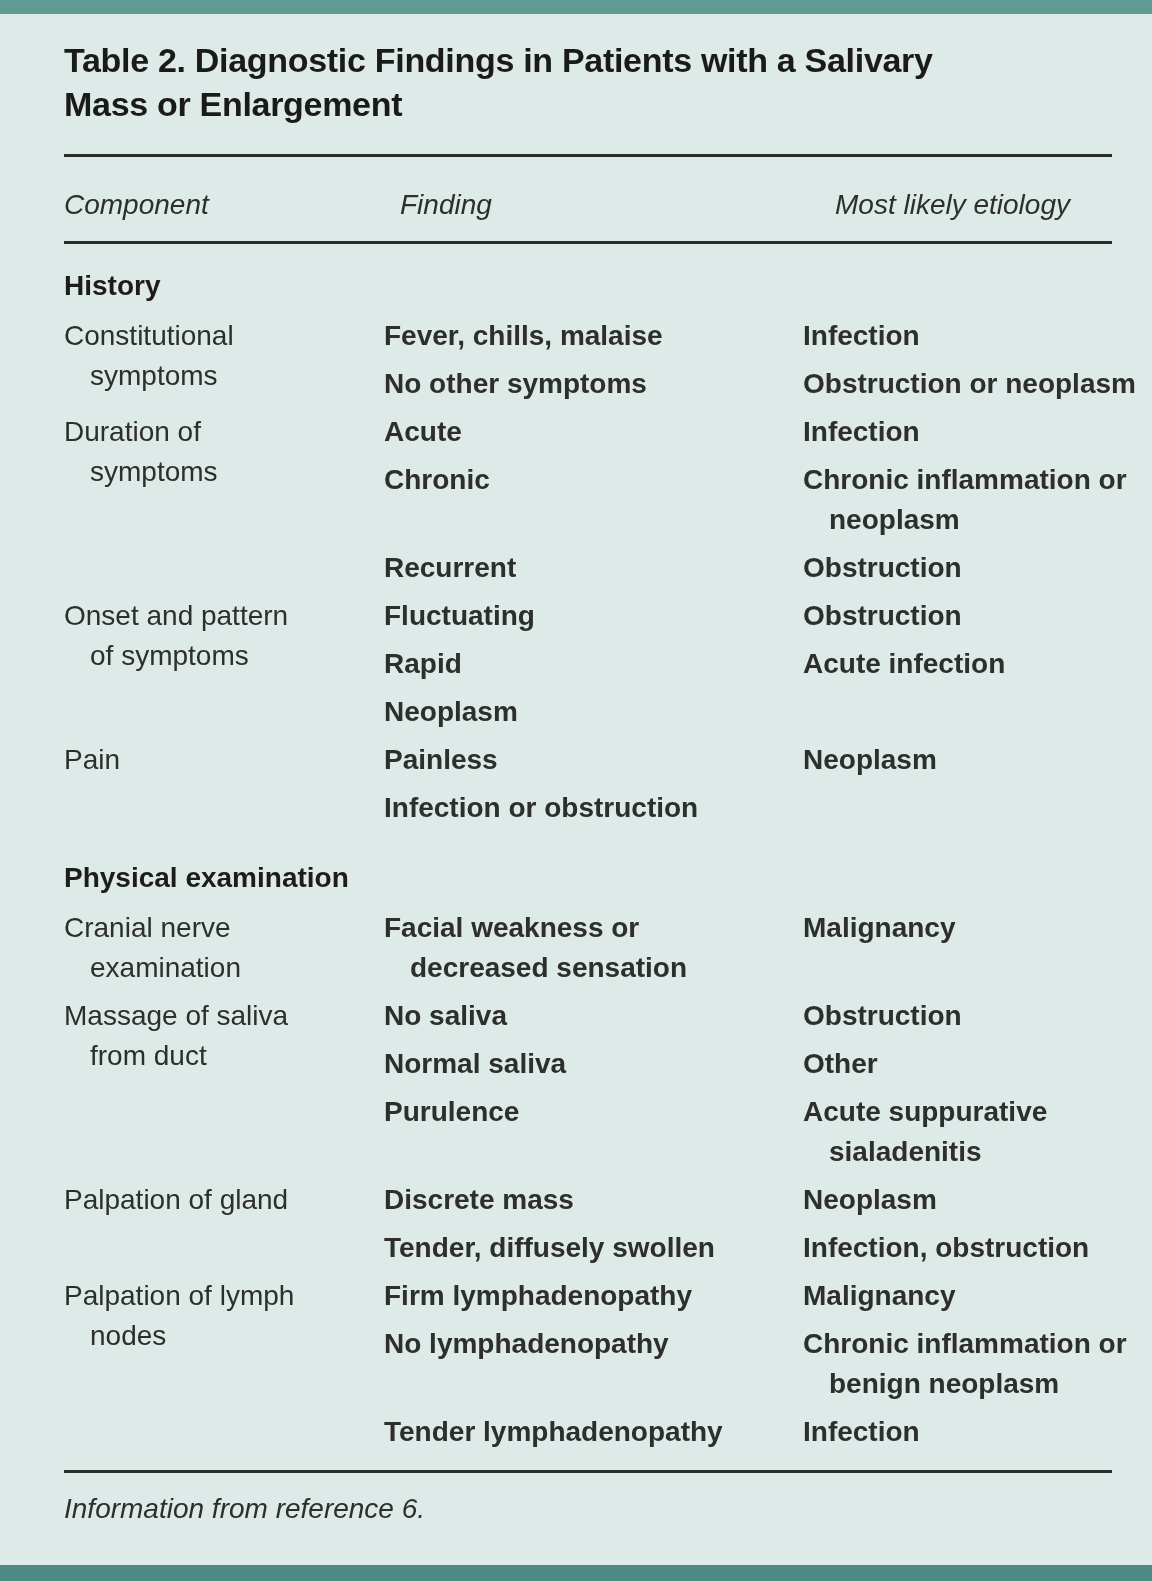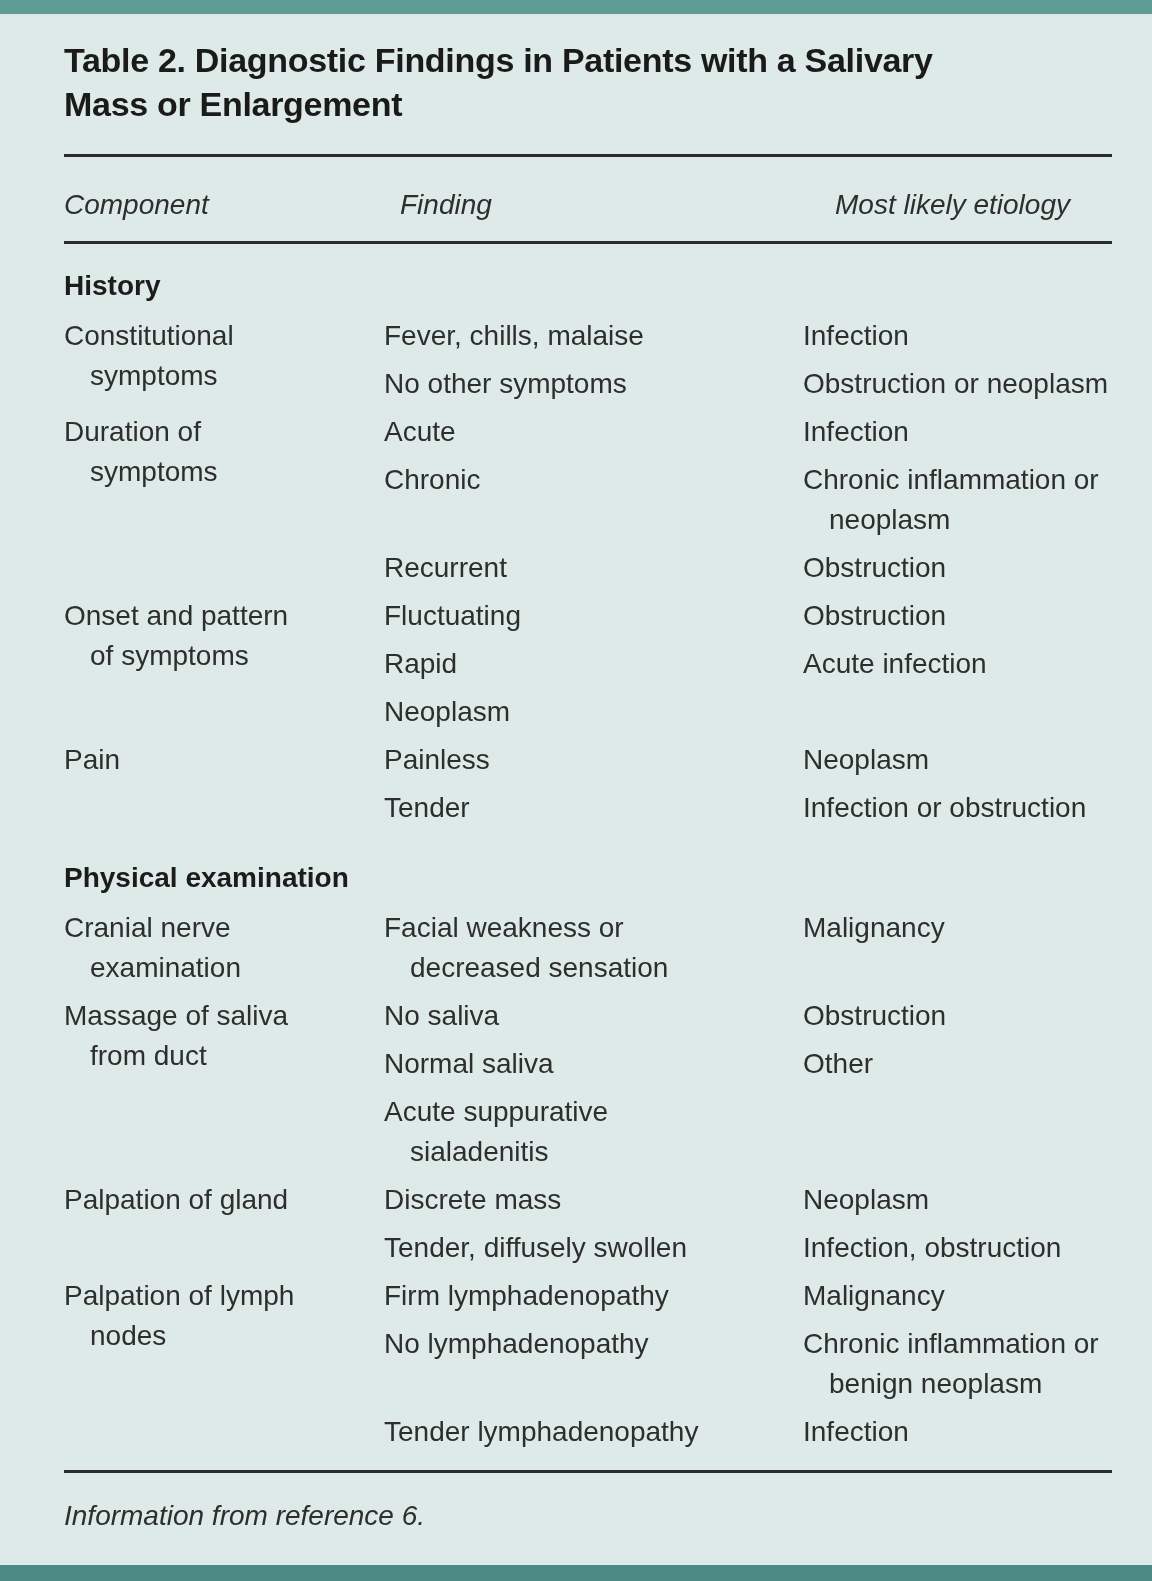--- a/index.html
+++ b/index.html
@@ -42,32 +42,32 @@
   .body-rows { font-size:28px; }
   .section-heading {
     font-weight:bold; font-size:28px; color:#1c1c1c;
     line-height:40px;
     margin:22px 0 10px 0;
   }
   .group {
     display:grid; grid-template-columns:320px 1fr;
     align-items:start;
   }
-  .pairs { display:block; }
+  .pairs { display:block;font-weight:bold; }
   .pair {
     display:grid; grid-template-columns:419px 1fr;
     align-items:start;
     margin-bottom:8px;
   }
   .cell .line { line-height:40px; white-space:nowrap; }
   .cell .line.cont { padding-left:26px; }
   .rule-footer { margin-top:10px; }
   .footnote {
     font-style:italic; font-size:28px; color:#2d2f2e;
-    line-height:40px; margin-top:23px;
+    line-height:40px; margin-top:16px;
   }
 </style>
 </head>
 <body>
 
 <div class="page" style="background: rgb(222, 234, 231);">
   <div class="top-bar" style="background: rgb(95, 156, 150);"></div>
 
   <div class="content">
     <div class="title">
@@ -182,23 +182,20 @@
               <div class="pair">
                 <div class="cell">
                   <div class="line">Painless</div>
                 </div>
                 <div class="cell">
                   <div class="line">Neoplasm</div>
                 </div>
               </div>
               <div class="pair">
                 <div class="cell">
-                  <div class="line">Tender</div>
-                </div>
-                <div class="cell">
                   <div class="line">Infection or obstruction</div>
                 </div>
               </div>
             </div>
           </div>
         </div>
         <div class="section">
           <div class="section-heading">Physical examination</div>
           <div class="group">
             <div class="cell">
@@ -234,20 +231,23 @@
               <div class="pair">
                 <div class="cell">
                   <div class="line">Normal saliva</div>
                 </div>
                 <div class="cell">
                   <div class="line">Other</div>
                 </div>
               </div>
               <div class="pair">
                 <div class="cell">
+                  <div class="line">Purulence</div>
+                </div>
+                <div class="cell">
                   <div class="line">Acute suppurative</div>
                   <div class="line cont">sialadenitis</div>
                 </div>
               </div>
             </div>
           </div>
           <div class="group">
             <div class="cell">
               <div class="line">Palpation of gland</div>
             </div>

